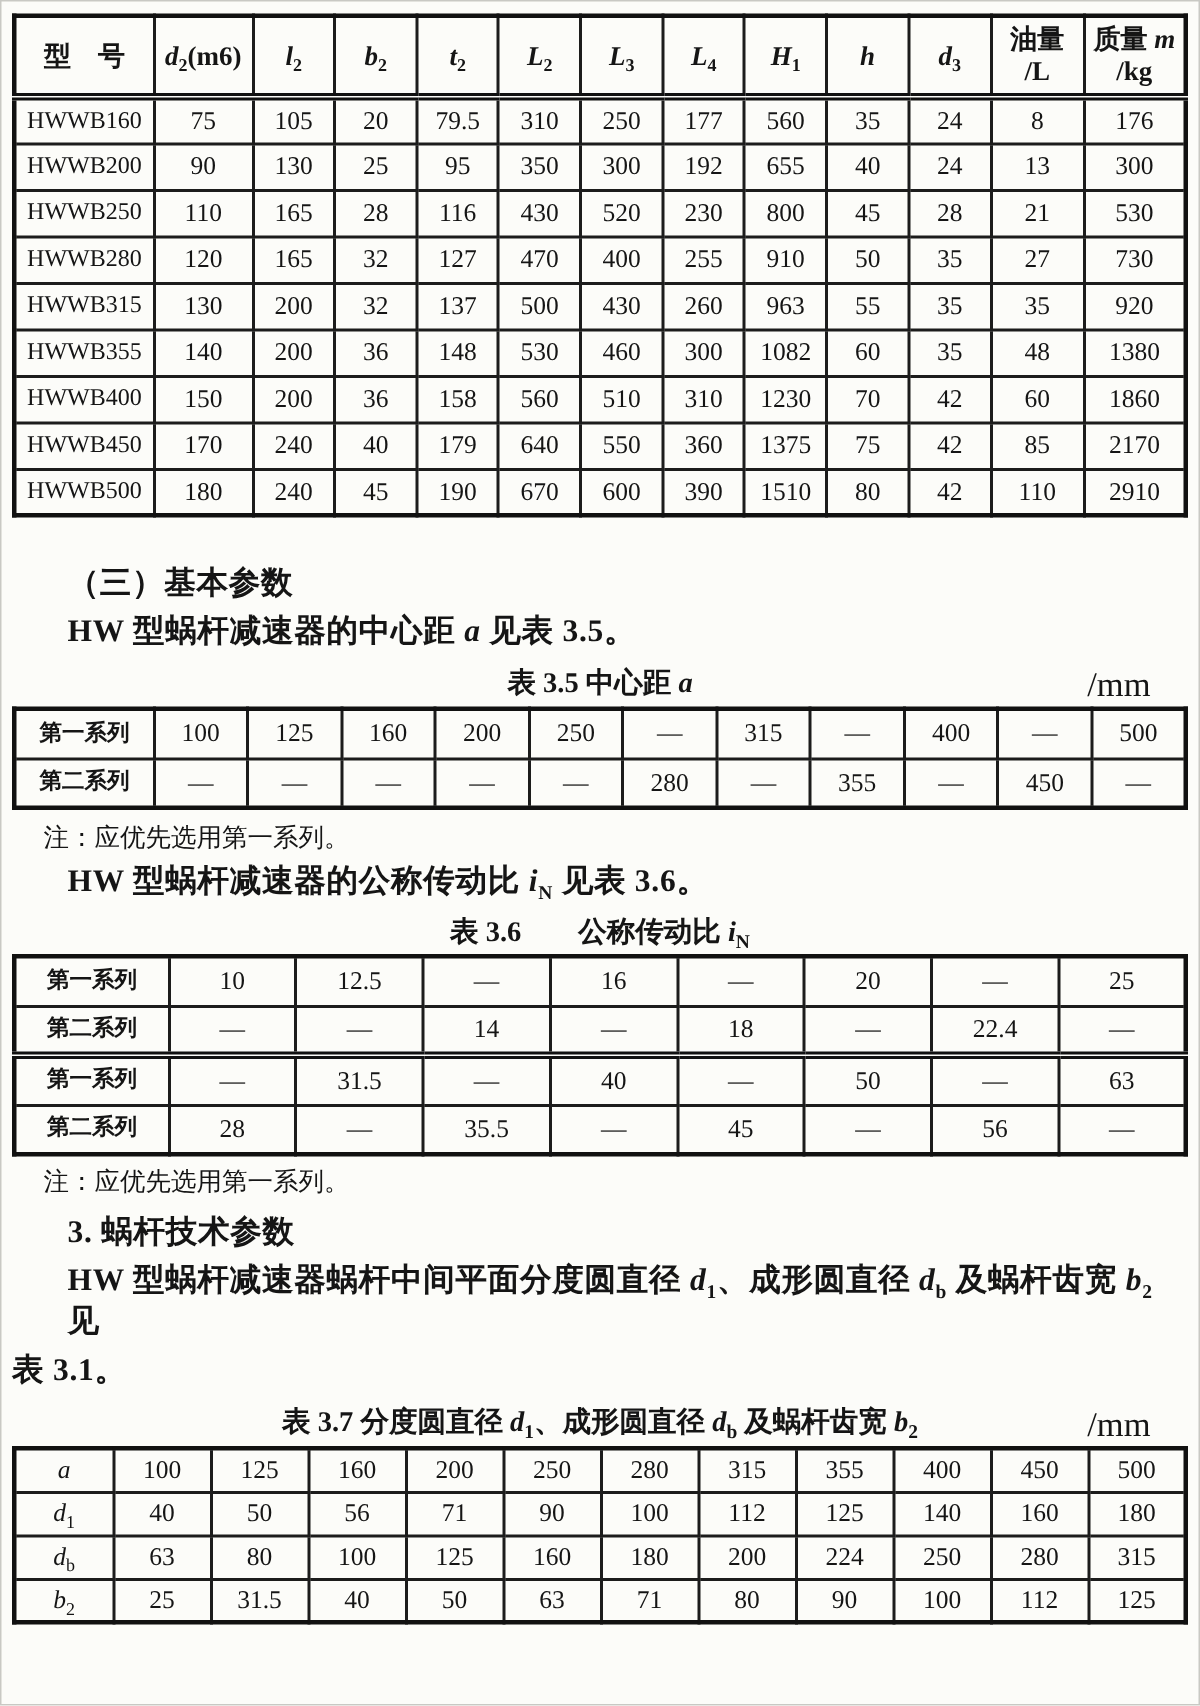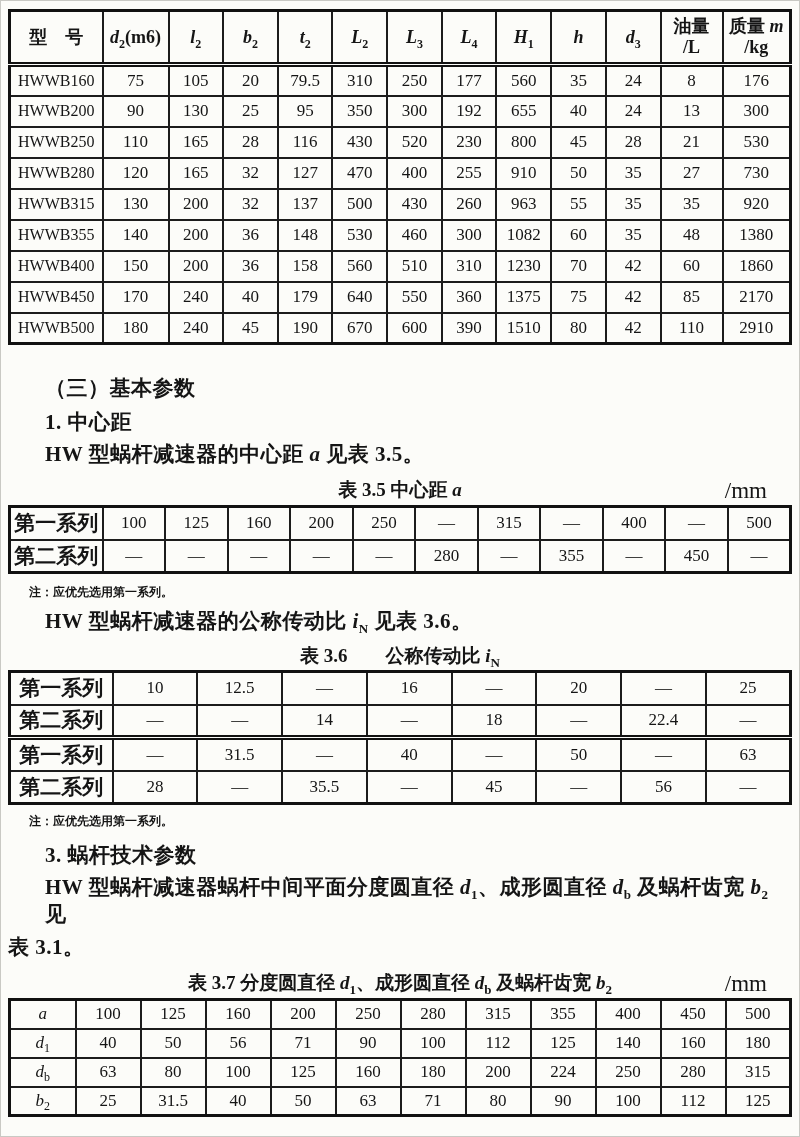--- a/index.html
+++ b/index.html
@@ -38,38 +38,38 @@
     height: 54px;
     font-size: 18px;
     font-weight: 700;
     border-bottom: 5px double #111;
   }
   .main-table td { height: 31px; }
   .main-table td:first-child { font-size: 16px; }
 
   .t35 td, .t36 td { height: 33px; }
   .t37 td { height: 29px; }
-  .t35 td:first-child, .t36 td:first-child { font-weight: 700; font-size: 21px; }
+  .t35 td:first-child, .t36 td:first-child { font-weight: 700; font-size: 15px; }
   .t36 tr:nth-child(2) td { border-bottom: 5px double #111; }
   .t37 td:first-child { font-size: 17px; }
 
   
   .heading, .para {
     font-size: 21px;
     font-weight: 600;
     line-height: 27px;
     margin-left: 37px;
     letter-spacing: 0.5px;
   }
   .para i, .caption i { font-style: italic; font-weight: 600; }
   .para sub, .caption sub { font-size: 13px; line-height: 0; }
   .flush { margin-left: 0; }
   .note {
-    font-size: 12px;
-    font-weight: 700;
+    font-size: 17px;
+    font-weight: 400;
     line-height: 21px;
     margin-left: 21px;
   }
   .caption {
     position: relative;
     text-align: center;
     font-size: 19px;
     font-weight: 700;
     line-height: 24px;
   }
@@ -263,21 +263,20 @@
           <td>1510</td>
           <td>80</td>
           <td>42</td>
           <td>110</td>
           <td>2910</td>
         </tr>
       </tbody>
     </table>
 
   <div class="heading mt-sec">（三）基本参数</div>
-  <div class="heading mt-item">1. 中心距</div>
   <div class="para mt-para">HW 型蜗杆减速器的中心距 <i>a</i> 见表 3.5。</div>
 
   <div class="caption mt-cap">
     <span>表 3.5 中心距 <i>a</i></span>
     <span class="unit">/mm</span>
   </div>
   <table class="doc-table t35 mt-tbl">
     <colgroup>
         <col style="width:93px">
       </colgroup>

